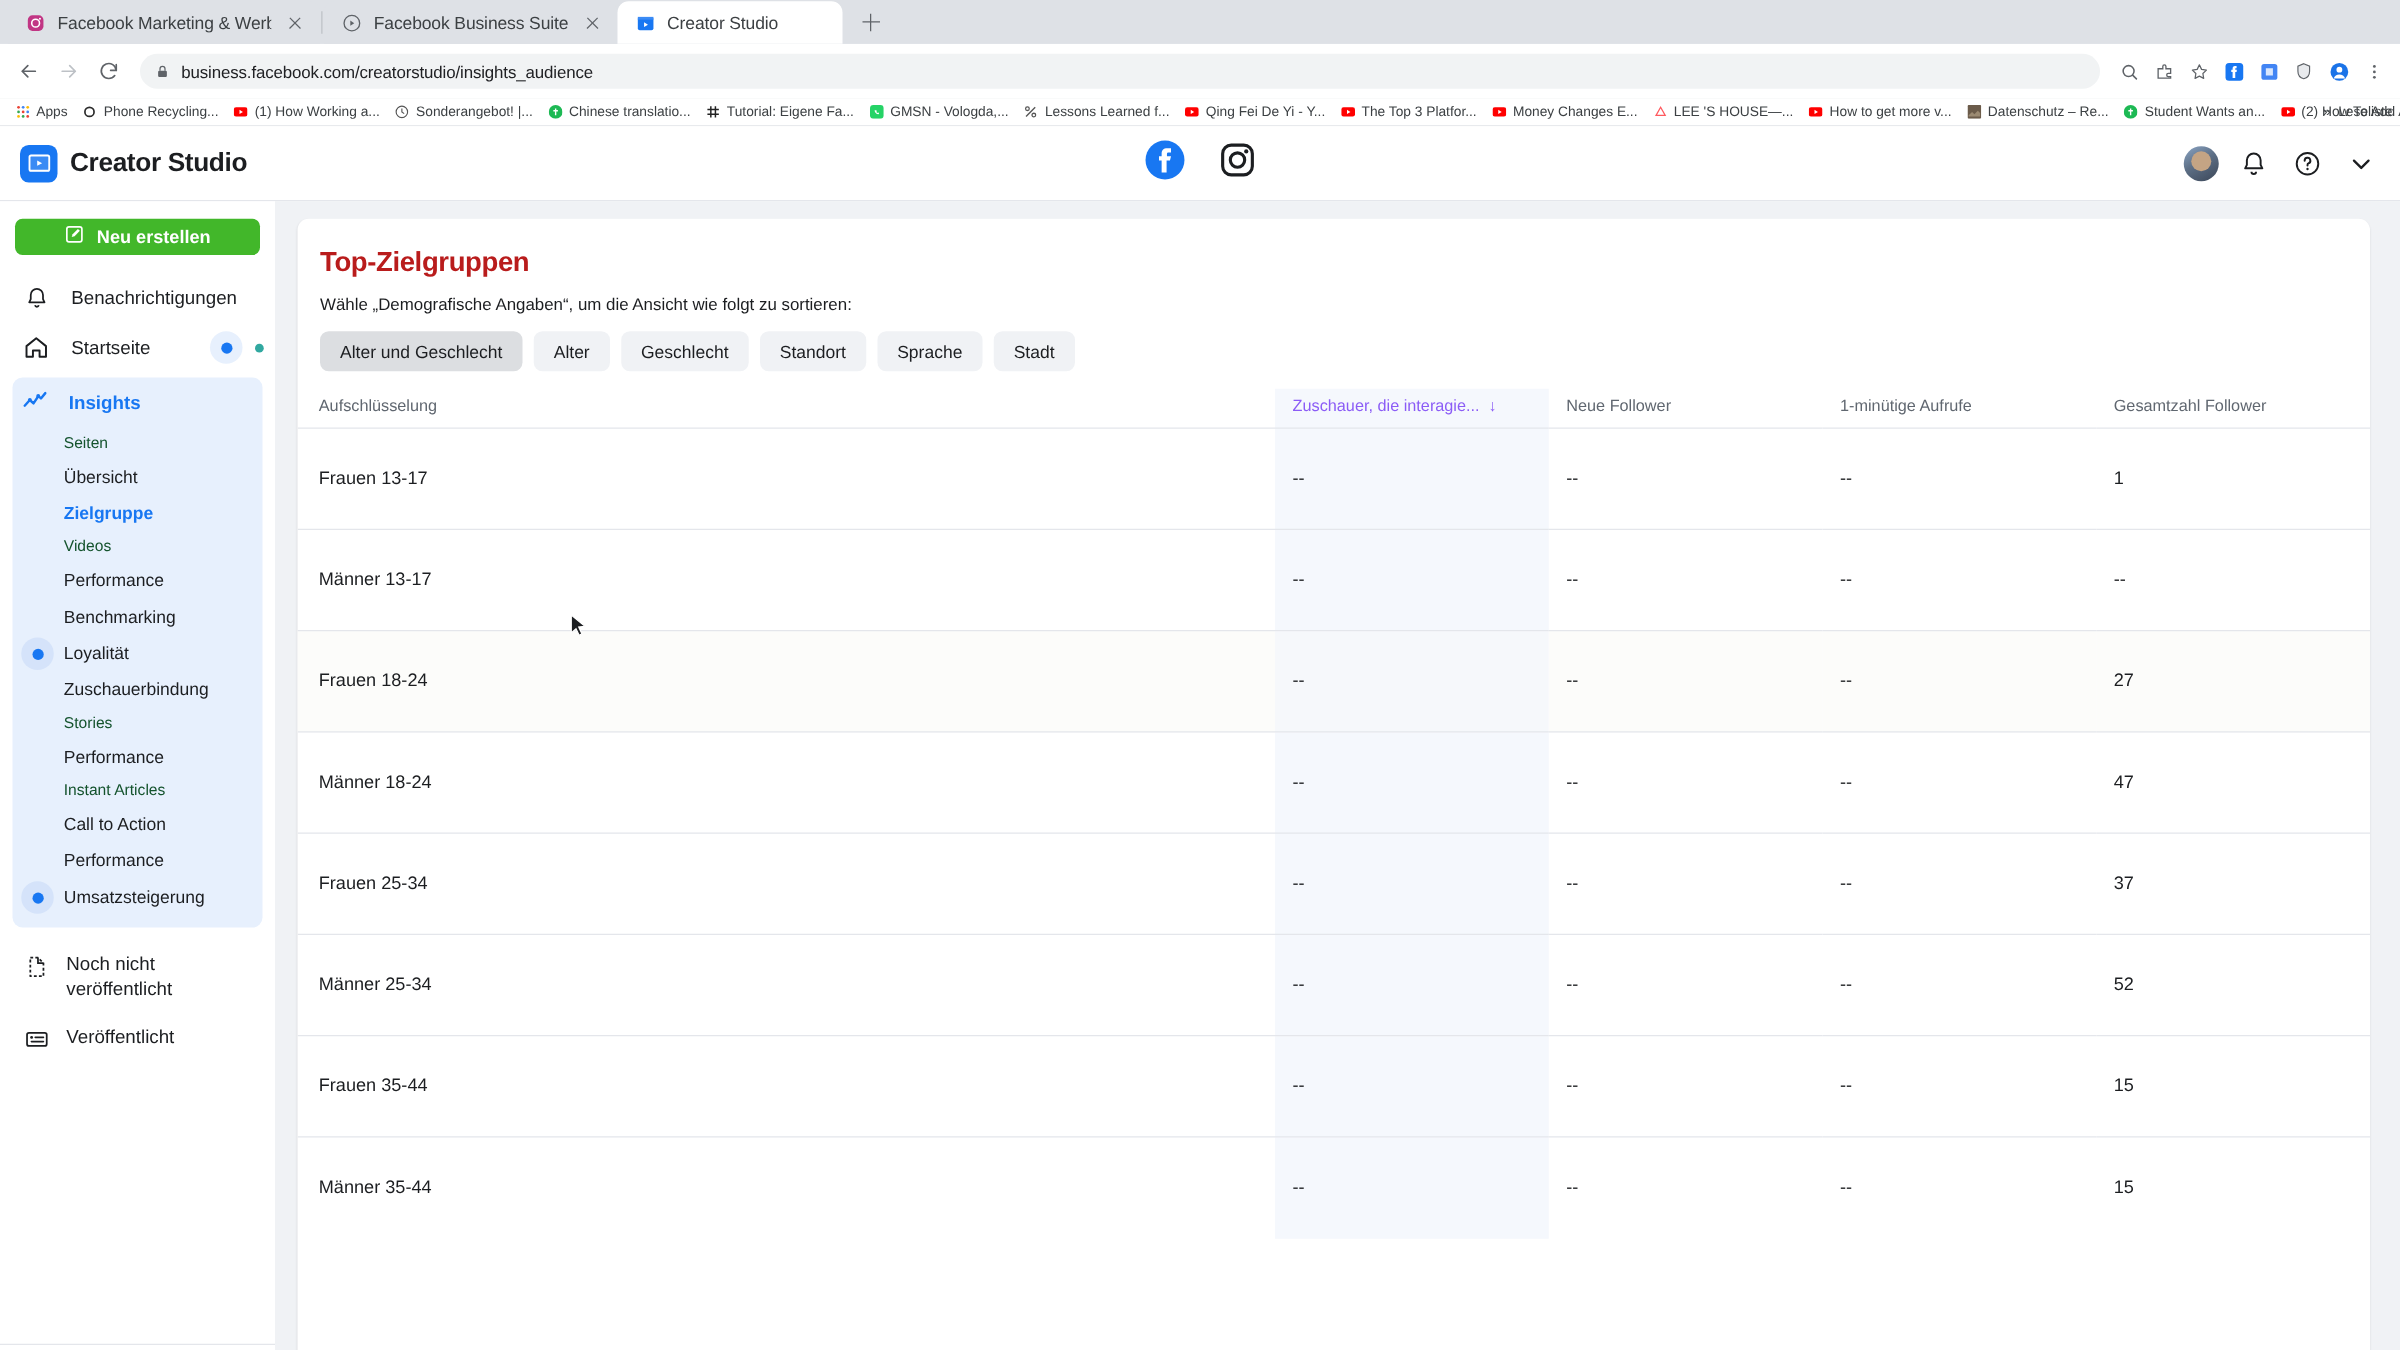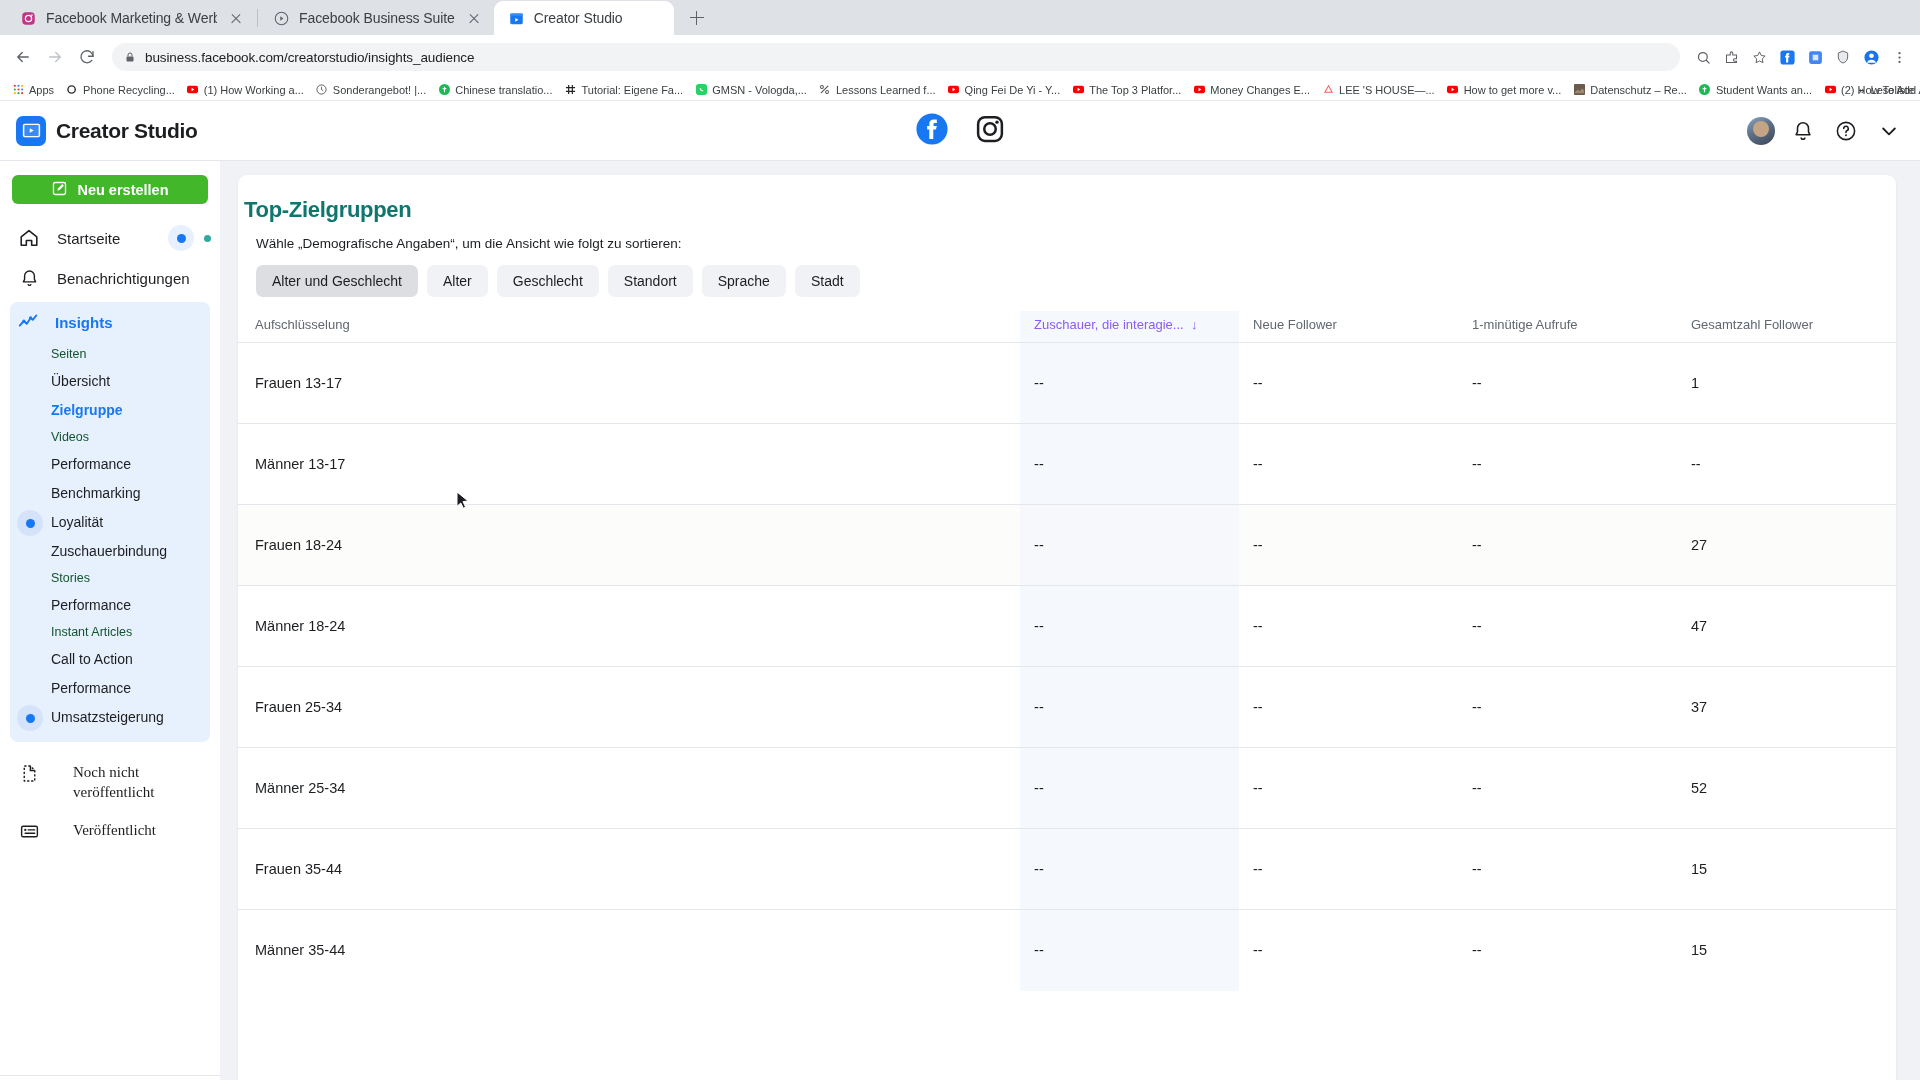--- a/index.html
+++ b/index.html
@@ -136,38 +136,38 @@
     height: 29px; line-height: 29px; position: relative;
   }
   .sub-item.sel { color: #1877f2; font-weight: bold; }
   .sub-dot {
     position: absolute; left: 7px; top: 2px; width: 26px; height: 26px;
     border-radius: 50%; background: #d5e3fa; display: flex; align-items: center; justify-content: center;
   }
   .sub-dot i { width: 9px; height: 9px; border-radius: 50%; background: #1877f2; display: block; }
 
   .nav-row2 {
-    display: flex; align-items: flex-start; gap: 32px; padding-left: 17px;
-    padding-top: 8px; font-size: 15px; color: #1c1e21; line-height: 20px; font-family: Liberation Serif, serif;
+    display: flex; align-items: flex-start; gap: 12px; padding-left: 17px;
+    padding-top: 8px; font-size: 15px; color: #1c1e21; line-height: 20px;
   }
   .nav-row2 .nic { width: 24px; flex: 0 0 24px; display: flex; align-items: center; justify-content: center; padding-top:1px;}
 
   .sidebar-bottom {
     position: absolute; bottom: 0; left: 0; width: 220px; height: 56px;
     background: #fff; border-top: 1px solid #e4e6eb;
     display: flex; align-items: center; justify-content: space-around; padding: 0 18px;
   }
 
   
   .content { flex: 1 1 auto; padding: 14px 24px 0 18px; overflow: hidden; }
   .card {
     background: #fff; border-radius: 9px; height: 960px;
     box-shadow: 0 1px 2px rgba(0,0,0,0.1); padding: 22px 0 0 0; overflow: hidden;
   }
-  .card-title { font-size: 22px; font-weight: bold; color: #0f766e; padding: 0 6px; letter-spacing: -0.3px; }
+  .card-title { font-size: 22px; font-weight: bold; color: #b91c1c; padding: 0 18px; letter-spacing: -0.3px; }
   .card-sub { font-size: 13.5px; color: #1c1e21; padding: 13px 18px 0 18px; }
   .tabs { display: flex; gap: 9px; padding: 14px 18px 0 18px; }
   .pill {
     height: 32px; border-radius: 7px; background: #f0f2f5; color: #1c1e21;
     font-size: 14px; display: flex; align-items: center; padding: 0 16px;
   }
   .pill.active { background: #dcdee1; }
 
   table { width: 100%; border-collapse: collapse; margin-top: 14px; table-layout: fixed; }
   th {
@@ -522,39 +522,39 @@
             <path d="M9 15l1-3.2 6-6 2.2 2.2-6 6z" fill="#fff"></path>
           </svg>
       </span>
       <span>Neu erstellen</span>
     </div>
 
     <div style="height:14px"></div>
 
     <div class="nav-row">
       <span class="nic">
+        <svg width="21" height="21" viewBox="0 0 24 24">
+            <path d="M12 3.5a5.6 5.6 0 0 0-5.6 5.6v3.9l-1.4 2.8h14l-1.4-2.8V9.1A5.6 5.6 0 0 0 12 3.5z" fill="none" stroke="#1c1e21" stroke-width="1.6" stroke-linejoin="round"></path>
+            <path d="M10.2 18.6a1.9 1.9 0 0 0 3.6 0" fill="none" stroke="#1c1e21" stroke-width="1.6"></path>
+          </svg>
+      </span>
+      <span>Benachrichtigungen</span>
+    </div>
+
+    <div class="nav-row">
+      <span class="nic">
         <svg width="22" height="22" viewBox="0 0 24 24">
             <path d="M3.5 10.8L12 4l8.5 6.8V20h-5.6v-5.3H9.1V20H3.5z" fill="none" stroke="#1c1e21" stroke-width="1.7" stroke-linejoin="round"></path>
           </svg>
       </span>
       <span>Startseite</span>
       <span class="dot-badge">
           <i></i>
         </span>
       <span class="dot-outer"></span>
-    </div>
-
-    <div class="nav-row">
-      <span class="nic">
-        <svg width="21" height="21" viewBox="0 0 24 24">
-            <path d="M12 3.5a5.6 5.6 0 0 0-5.6 5.6v3.9l-1.4 2.8h14l-1.4-2.8V9.1A5.6 5.6 0 0 0 12 3.5z" fill="none" stroke="#1c1e21" stroke-width="1.6" stroke-linejoin="round"></path>
-            <path d="M10.2 18.6a1.9 1.9 0 0 0 3.6 0" fill="none" stroke="#1c1e21" stroke-width="1.6"></path>
-          </svg>
-      </span>
-      <span>Benachrichtigungen</span>
     </div>
 
     <div class="insights-block">
       <div class="insights-head">
         <span class="nic">
           <svg width="22" height="22" viewBox="0 0 24 24">
               <path d="M3 17l4.5-5 3.2 3L15 8.5l2.2 2.2L21 6" fill="none" stroke="#1877f2" stroke-width="2.1" stroke-linecap="round" stroke-linejoin="round"></path>
               <circle cx="7.5" cy="12" r="1.7" fill="#1877f2"></circle>
               <circle cx="14.8" cy="8.5" r="1.7" fill="#1877f2"></circle>
             </svg>

